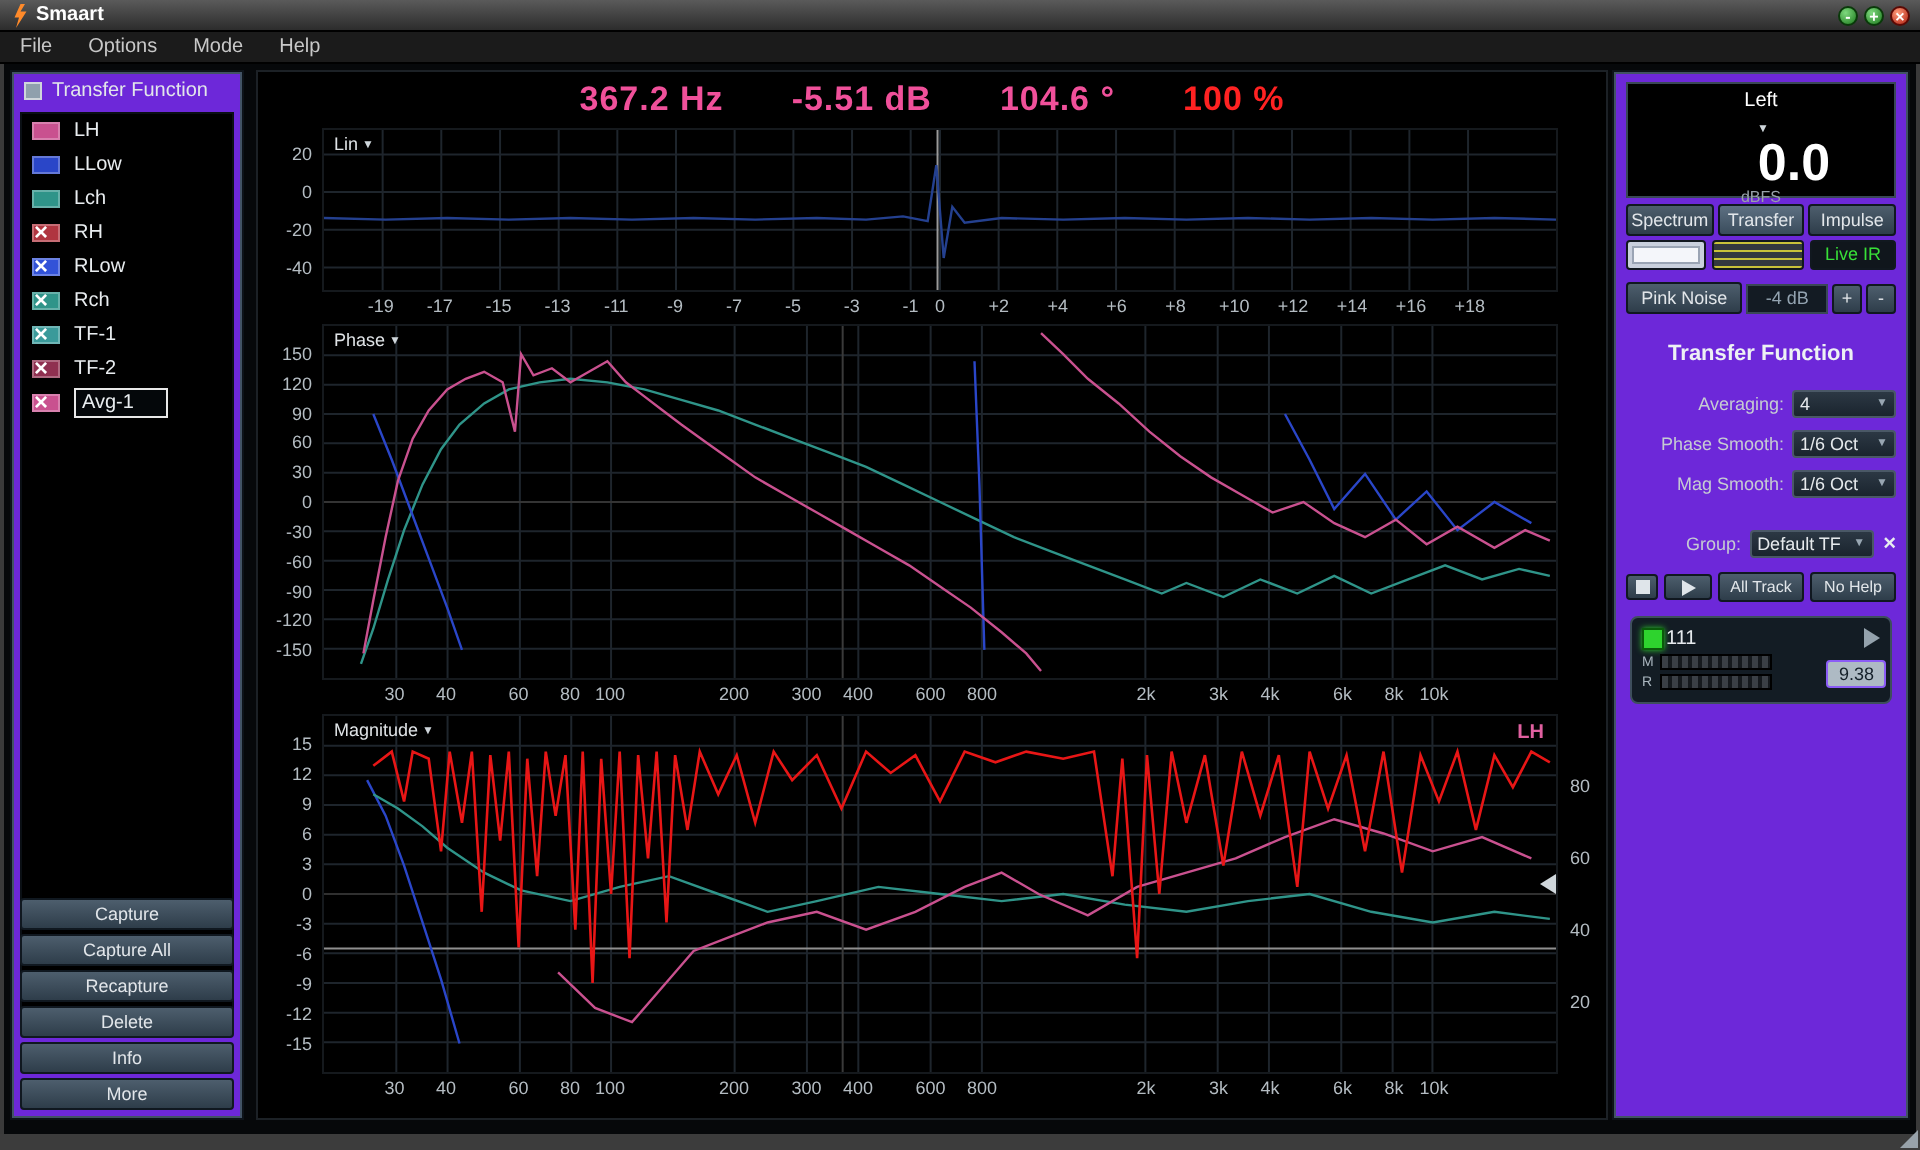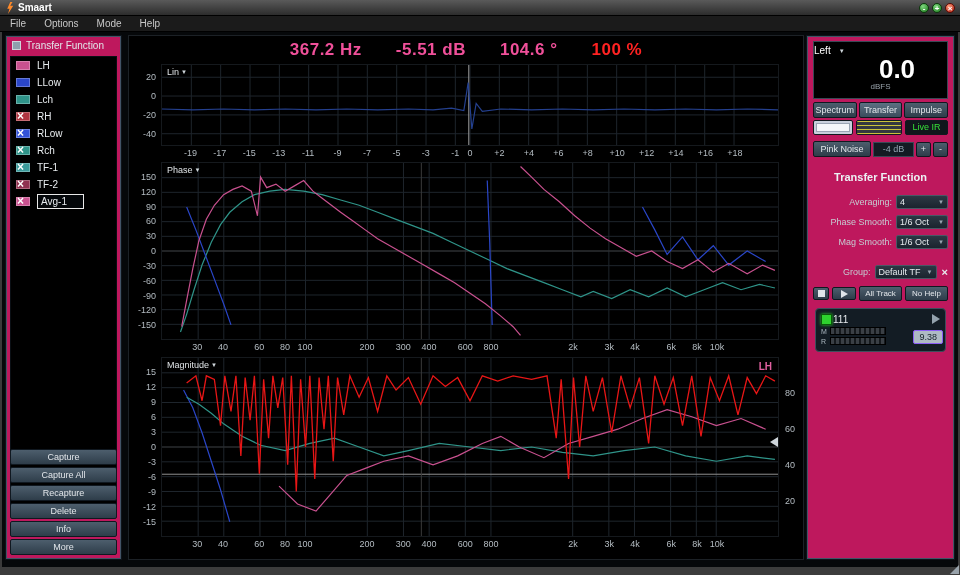--- a/index.html
+++ b/index.html
@@ -13,21 +13,21 @@
   .win-btn{width:10px;height:10px;border-radius:50%;font-size:8px;line-height:10px;text-align:center;color:#fff;font-weight:bold;}
   .win-btn.min,.win-btn.max{background:radial-gradient(circle at 35% 30%,#7ed87e,#1d7a1d);border:1px solid #0a3a0a;box-sizing:border-box;}
   .win-btn.close{background:radial-gradient(circle at 35% 30%,#ff9a7a,#b02010);border:1px solid #5a0a05;box-sizing:border-box;}
   #menubar{position:absolute;left:0;top:16px;right:0;height:15px;background:#1b1b1b;display:flex;align-items:center;gap:18px;padding:0 10px;border-bottom:1px solid #000;z-index:5;}
   .menu-item{font-size:10px;color:#c8c8c8;}
   #frame{position:absolute;left:0;top:31px;right:0;bottom:0;background:#06080a;border-left:2px solid #3a3a3a;border-right:2px solid #3a3a3a;box-sizing:border-box;}
   #bottombar{position:absolute;left:0;bottom:0;right:0;height:8px;background:#3c3c3c;}
   #grip{position:absolute;right:1px;bottom:1px;width:0;height:0;border-bottom:9px solid #98a2aa;border-left:9px solid transparent;}
 
   
-  .panel{position:absolute;background:#be185d;border:1px solid #0d1319;box-shadow:inset 0 0 0 1px #425365;box-sizing:border-box;}
+  .panel{position:absolute;background:#6d28d9;border:1px solid #0d1319;box-shadow:inset 0 0 0 1px #425365;box-sizing:border-box;}
   #left-panel{left:5px;top:35px;width:117px;height:525px;}
   #right-panel{left:806px;top:35px;width:149px;height:525px;}
   #center{position:absolute;left:128px;top:35px;width:676px;height:525px;background:#000;border:1px solid #1c2126;box-sizing:border-box;}
 
   
   #lp-header{height:18px;display:flex;align-items:center;gap:5px;padding:0 6px;font-size:10px;color:#e2e6ea;}
   #lp-header .sq{width:7px;height:7px;border:1px solid #cfd6db;background:#8fa0ad;}
   #trace-list{position:absolute;left:4px;top:20px;right:4px;height:450px;background:#000;border:1px solid #0a0f14;}
   .trace-row{position:relative;height:17px;}
   .swatch{position:absolute;left:5px;top:4px;width:14px;height:9px;border:1px solid rgba(255,255,255,.28);box-sizing:border-box;}
@@ -59,21 +59,21 @@
   #ylab2-mag{left:652px;top:321px;height:180px;}
   .xlab{position:absolute;height:14px;}
   .xlab span{position:absolute;top:1px;transform:translateX(-50%);font-size:9px;color:#b4bcc2;white-space:nowrap;}
   #xlab-lin{left:32px;top:111px;width:618px;}
   #xlab-phase{left:32px;top:305px;width:618px;}
   #xlab-mag{left:32px;top:502px;width:618px;}
   .tri{position:absolute;right:0;width:0;height:0;border-top:5px solid transparent;border-bottom:5px solid transparent;border-right:8px solid #cfd6db;transform:translateY(-50%);z-index:2;}
 
   
   #meterbox{position:absolute;left:6px;top:5px;width:133px;height:56px;background:#000;border:1px solid #3a4856;}
-  #meter-ch{display:flex;align-items:center;gap:6px;font-size:10px;color:#fff;margin-top:3px;}
+  #meter-ch{display:flex;justify-content:center;align-items:center;gap:6px;font-size:10px;color:#fff;margin-top:3px;flex-direction:column;}
   #meter-val{text-align:center;font-size:26px;font-weight:bold;color:#fff;line-height:26px;padding-left:33px;}
   #meter-unit{text-align:center;font-size:8px;color:#98a2aa;}
   #tabs{position:absolute;left:6px;top:66px;right:6px;display:flex;gap:2px;}
   .tab{flex:1;}
   .tab.active{background:linear-gradient(#5d7082,#3a4c5c);}
   #view-row{position:absolute;left:6px;top:84px;right:6px;display:flex;gap:3px;align-items:center;}
   #view-blank{width:38px;height:13px;background:#c9d0dd;border:1px solid #11181f;border-radius:2px;position:relative;}
   #view-blank::after{content:"";position:absolute;inset:2px;background:#f4f6fa;border:1px solid #9aa4b4;}
   #view-lines{width:44px;height:13px;border:1px solid #11181f;border-radius:2px;background:repeating-linear-gradient(0deg,#c9c23a,#c9c23a 1px,#33383f 1px,#33383f 4px);}
   #live-ir{flex:1;height:13px;background:#10161c;border:1px solid #11181f;border-radius:2px;color:#38e038;font-size:9px;text-align:center;line-height:13px;}

